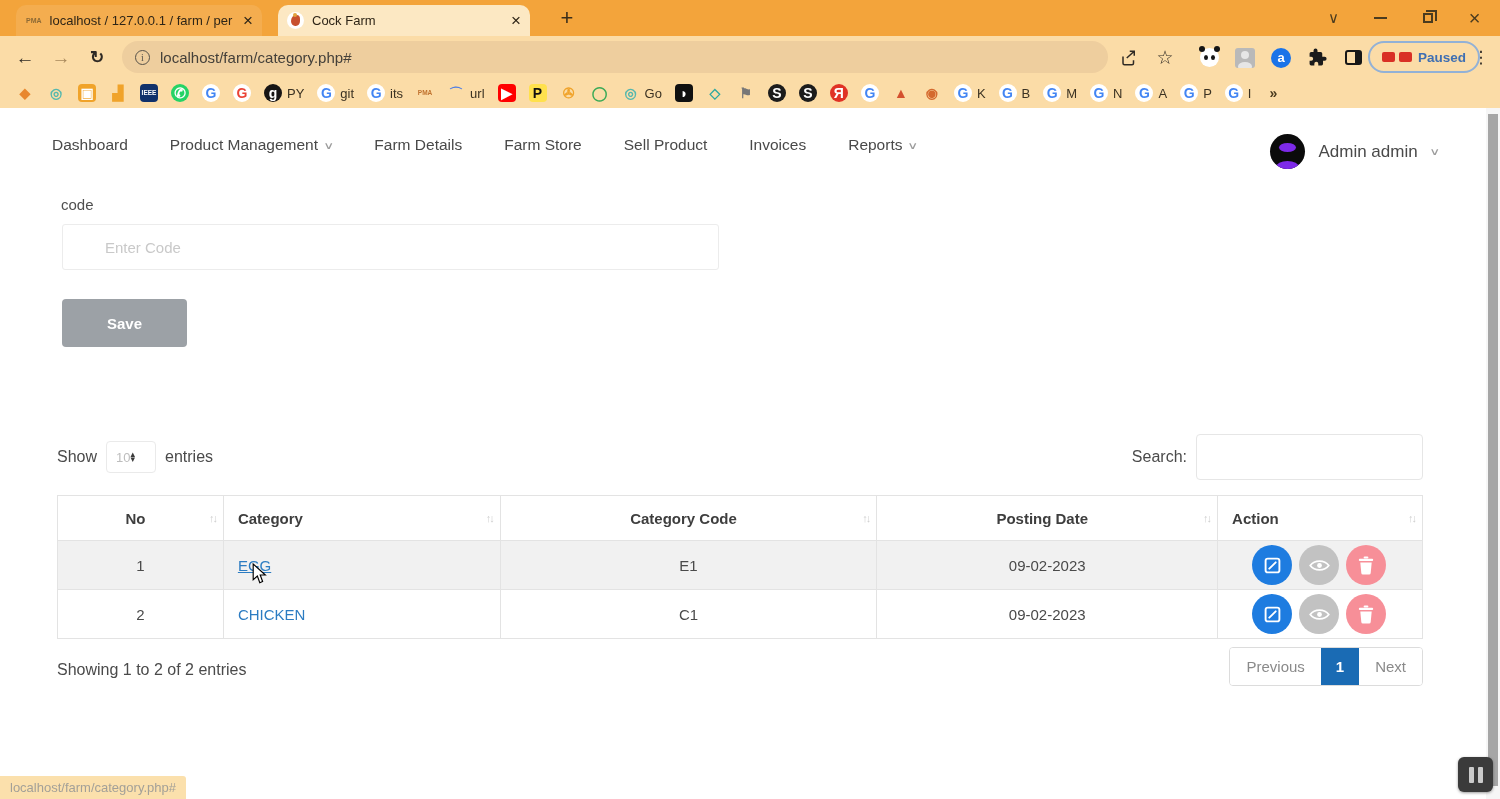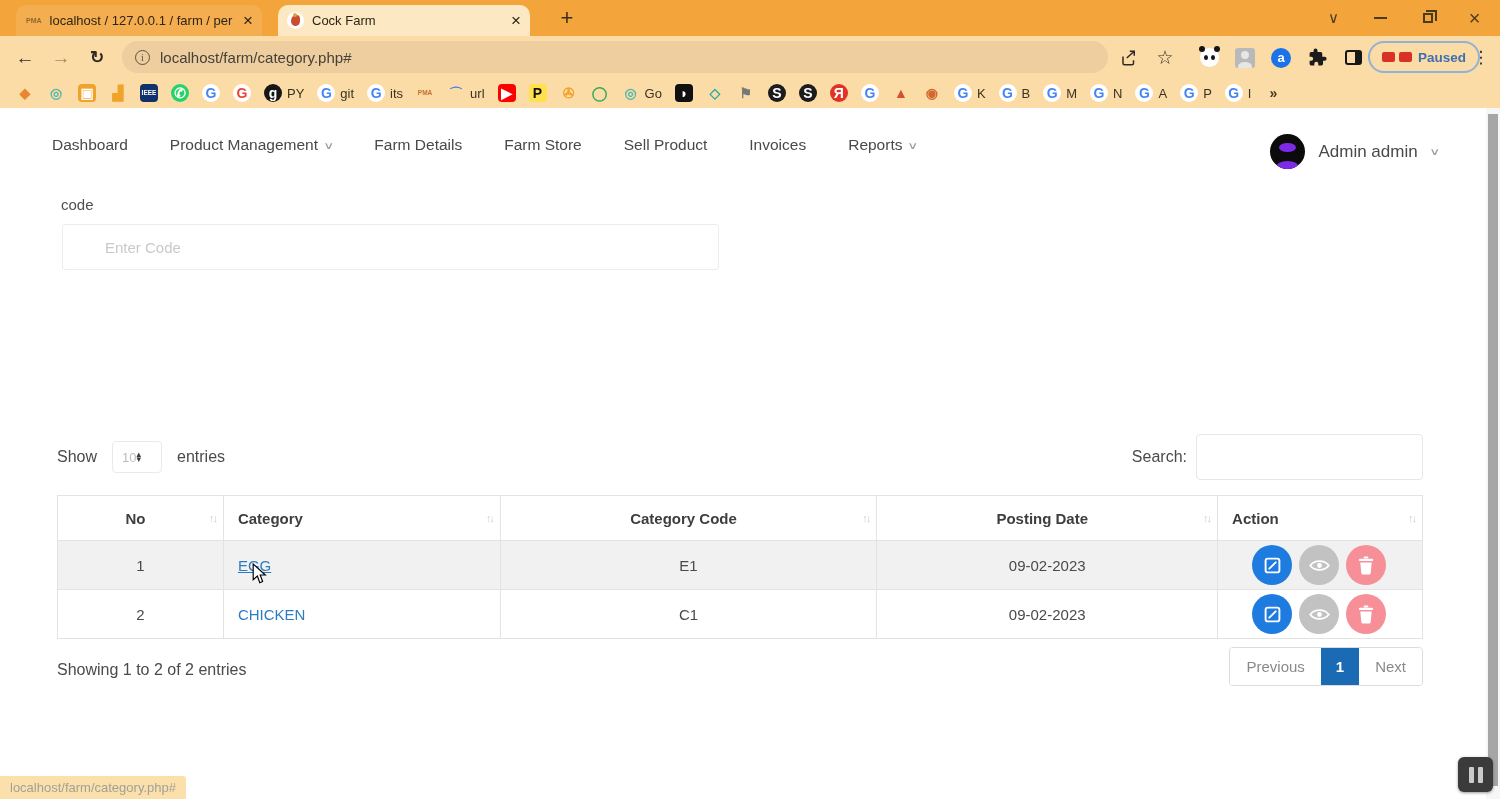--- a/index.html
+++ b/index.html
@@ -66,21 +66,21 @@
   .avatar{width:35px;height:35px;border-radius:50%;background:#0B0B0B;position:relative;overflow:hidden;}
   .avatar::before{content:"";position:absolute;top:9px;left:9px;width:17px;height:9px;border-radius:50%;background:#7D2AE8;}
   .avatar::after{content:"";position:absolute;bottom:-4px;left:6px;width:23px;height:12px;border-radius:50% 50% 0 0;background:#7D2AE8;}
   .user-name{font-size:17px;color:#4A4A4A;}
 
   .code-label{position:absolute;top:88px;left:61px;font-size:15px;color:#4F4F4F;}
   .code-input{position:absolute;top:116px;left:62px;width:657px;height:46px;border:1px solid #ECECEC;border-radius:3px;padding:0 12px 0 42px;font-size:15px;color:#444;font-family:"Liberation Sans",sans-serif;outline:none;}
   .code-input::placeholder{color:#C9C9C9;}
   .save-btn{position:absolute;top:191px;left:62px;width:125px;height:48px;background:#9CA1A6;border:none;border-radius:4px;color:#fff;font-weight:bold;font-size:15px;font-family:"Liberation Sans",sans-serif;}
 
-  .show-wrap{position:absolute;top:326px;left:57px;height:46px;display:flex;align-items:center;gap:15px;font-size:16px;color:#4A4A4A;}
+  .show-wrap{position:absolute;top:326px;left:57px;height:46px;display:flex;align-items:center;gap:9px;font-size:16px;color:#4A4A4A;}
   .len-select{width:50px;height:32px;border:1px solid #EAEAEA;border-radius:4px;display:flex;align-items:center;justify-content:space-between;padding:0 22px 0 9px;background:#fff;}
   .len-val{font-size:13px;color:#BDBDBD;}
   .spinner{display:flex;flex-direction:column;line-height:0.55;font-size:9px;color:#3A3A3A;}
   .search-wrap{position:absolute;top:326px;right:77px;height:46px;display:flex;align-items:center;gap:9px;font-size:16px;color:#4A4A4A;}
   .search-input{width:227px;height:46px;border:1px solid #E6E6E6;border-radius:4px;outline:none;padding:0 10px;font-size:15px;font-family:"Liberation Sans",sans-serif;}
 
   .tbl{position:absolute;top:387px;left:57px;width:1366px;border-collapse:collapse;}
   .tbl th,.tbl td{border:1px solid #E3E3E3;font-size:15px;}
   .tbl th{height:45px;color:#3E3E3E;font-weight:bold;position:relative;padding:0 24px 0 14px;}
   .tbl td{height:49px;color:#4A4A4A;padding:0 14px;}
@@ -324,20 +324,21 @@
     </div>
 
   <div class="user-box">
     <span class="avatar"></span>
     <span class="user-name">Admin admin</span>
     <span class="chev">∨</span>
   </div>
 
   <div class="code-label">code</div>
   <input class="code-input" type="text" placeholder="Enter Code" style="">
+  <button class="save-btn">Save</button>
 
   <div class="show-wrap">
     <span>Show</span>
     <span class="len-select">
       <span class="len-val">10</span>
       <span class="spinner">
           <span>▴</span>
           <span>▾</span>
         </span>
     </span>

